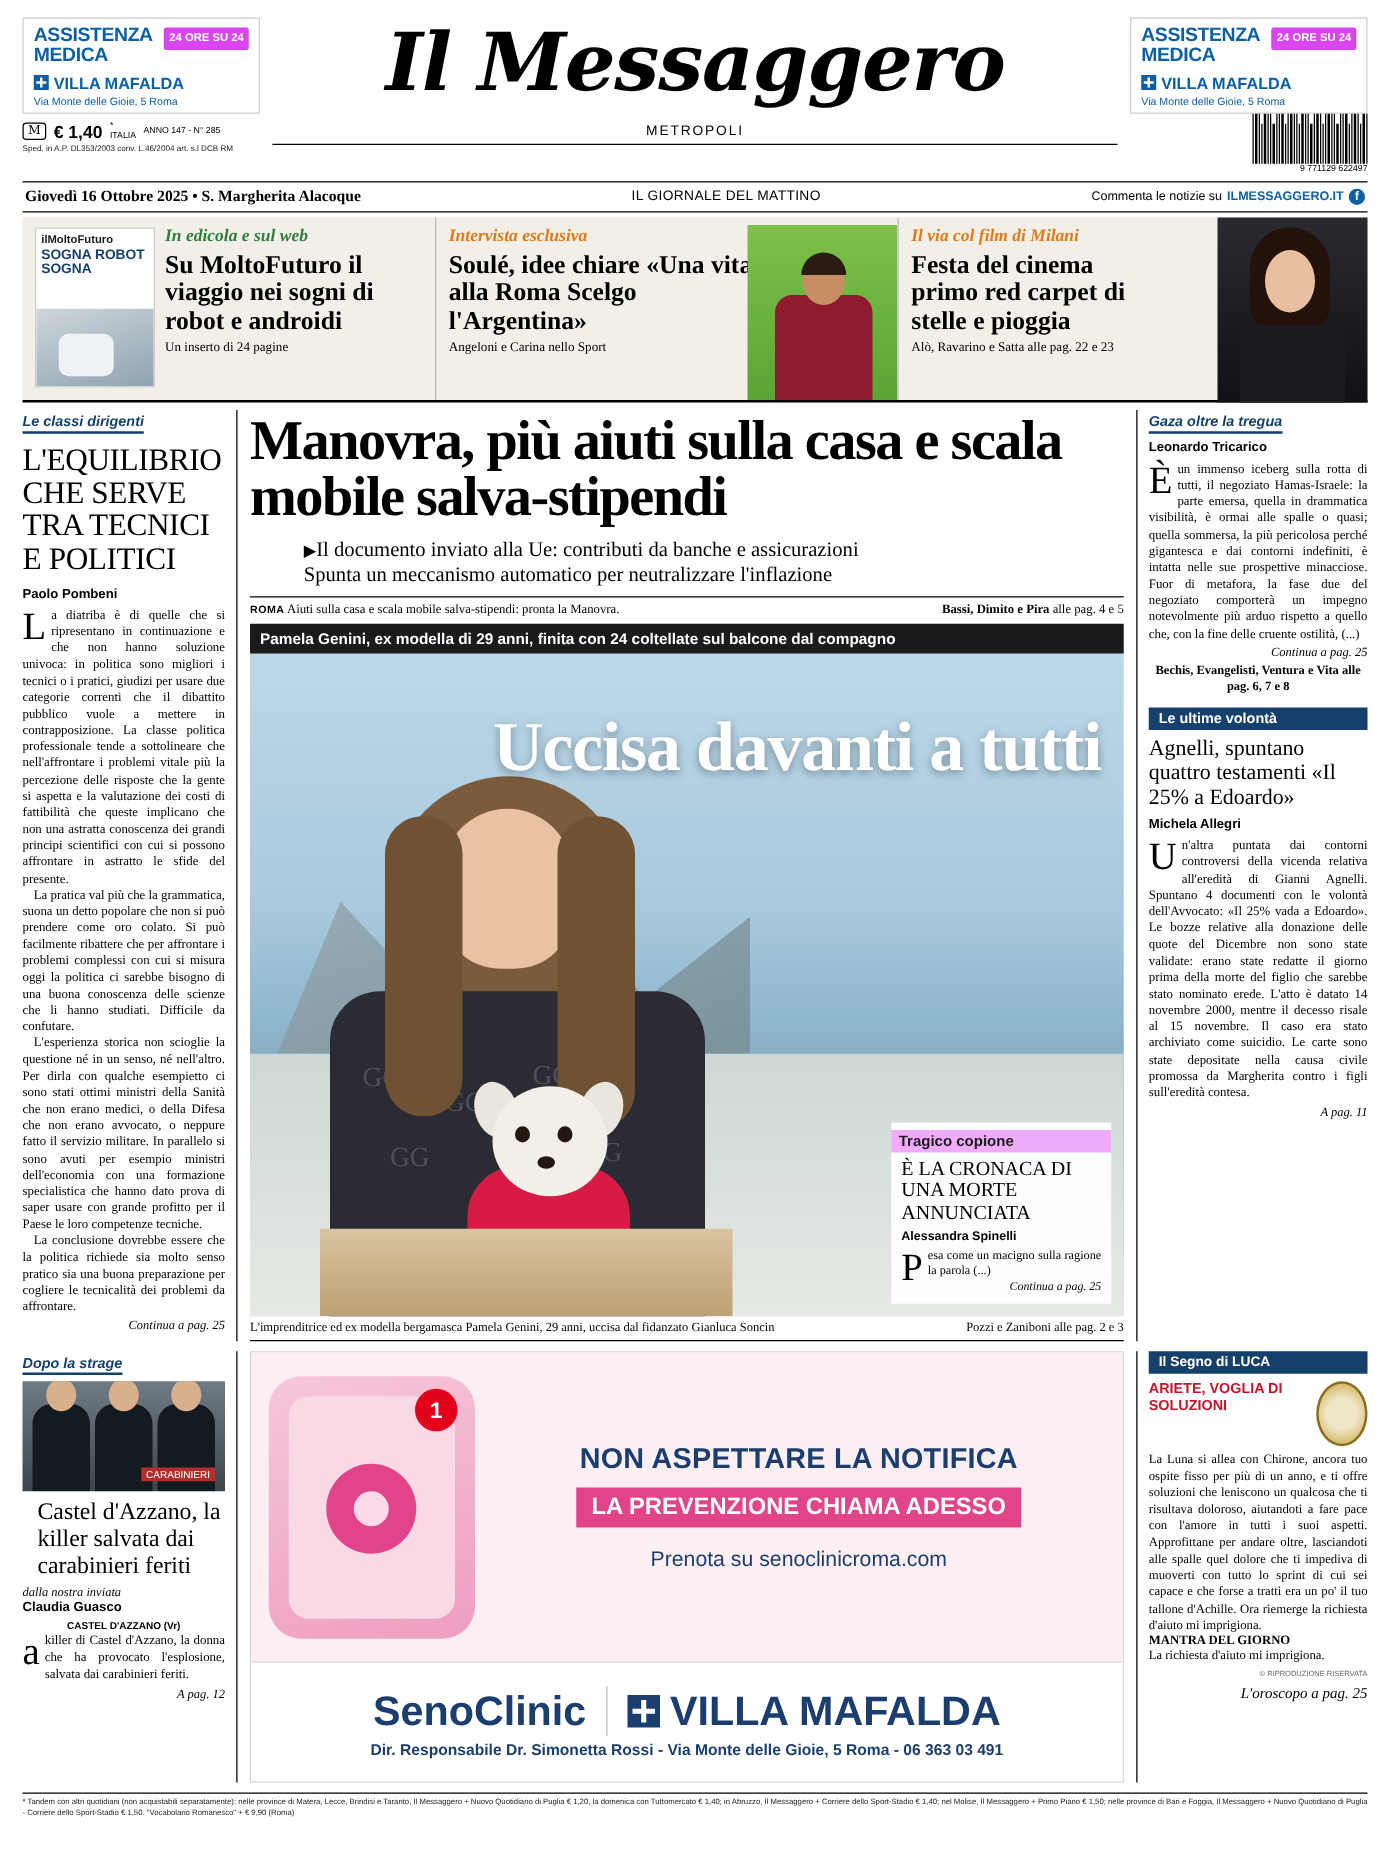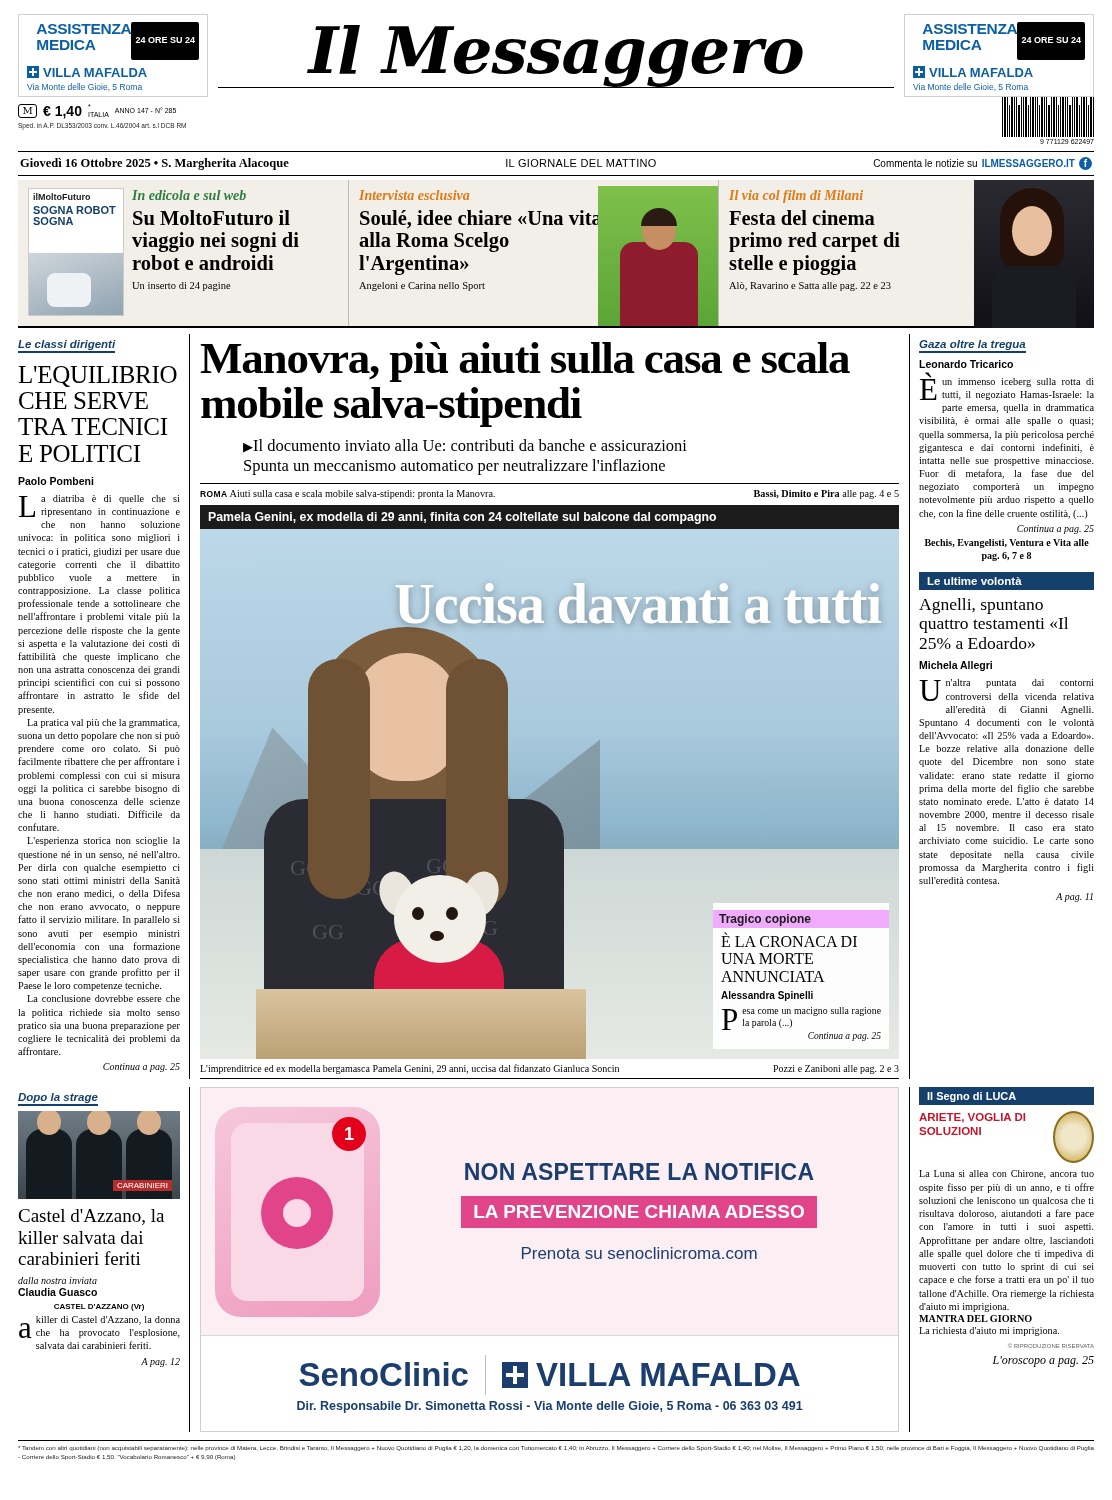--- a/index.html
+++ b/index.html
@@ -13,28 +13,28 @@
     overflow: hidden;
   }
   .page { width: 1112px; height: 1500px; position: relative; padding: 0 18px; }
 
   
   .masthead { display: flex; align-items: flex-start; padding-top: 14px; }
   .ad-box {
     width: 190px; border: 1px solid #d0d0d0; background: #fff;
     padding: 6px 8px 4px 8px;
   }
-  .ad-box .l1 { display: flex; align-items: flex-start; justify-content: flex-end; }
+  .ad-box .l1 { display: flex; align-items: flex-start; justify-content: space-between; }
   .ad-box .assist {
     font-family: "Liberation Sans", sans-serif; font-weight: bold; font-size: 15.5px;
     line-height: 1.06; color: #0b5fa5; letter-spacing: -0.3px;
   }
   .ad-box .h24 {
     font-family: "Liberation Sans", sans-serif; font-weight: bold; font-size: 9px;
-    color: #fff; background: #000000; text-align: center; padding: 14px 4px; line-height: 1.1;
+    color: #fff; background: #d946ef; text-align: center; padding: 4px 4px; line-height: 1.1;
     border-radius: 2px; margin-top: 1px;
   }
   .ad-box .villa {
     font-family: "Liberation Sans", sans-serif; font-weight: bold; font-size: 13px;
     color: #0b5fa5; margin-top: 5px; display: flex; align-items: center; gap: 4px;
   }
   .ad-box .cross {
     display: inline-block; width: 12px; height: 12px; background: #0b5fa5; position: relative;
   }
   .ad-box .cross:before, .ad-box .cross:after {
@@ -244,21 +244,21 @@
   
   .bottom { display: flex; margin-top: 8px; }
   .bl { width: 172px; padding-right: 9px; border-right: 1px solid #000;}
   .bc { flex: 1; padding: 0 10px; }
   .br { width: 185px; padding-left: 9px; border-left: 1px solid #000;}
   .carab-photo { width: 100%; height: 88px; background: linear-gradient(180deg,#6f7b84,#3c454c); position: relative; overflow: hidden; margin-bottom: 6px;}
   .carab-photo .m { position:absolute; bottom:0; width: 46px; height: 70px; background:#141b20; border-radius: 16px 16px 0 0;}
   .carab-photo .m:after { content:""; position:absolute; left: 11px; top:-20px; width: 24px; height: 26px; background:#d8b08c; border-radius:50%;}
   .carab-photo .m1 { left: 8px; } .carab-photo .m2 { left: 58px; } .carab-photo .m3 { left: 108px; }
   .carab-photo .badge { position:absolute; right: 8px; bottom: 8px; background:#b32d2d; color:#fff; font-family:"Liberation Sans",sans-serif; font-size: 8px; padding: 1px 4px;}
-  .bl-head { font-size: 19px; line-height: 1.12; margin: 2px 0 6px 0; font-family: Liberation Serif, serif;}
+  .bl-head { font-size: 19px; line-height: 1.12; margin: 2px 0 6px 12px; font-family: Liberation Serif, serif;}
   .bl-it { font-style: italic; font-size: 10px; }
   .bl-by { font-family:"Liberation Sans",sans-serif; font-weight: bold; font-size: 10.5px; margin-bottom: 4px;}
 
   
   .advert { border: 1px solid #cfcfcf; height: 345px; display: flex; flex-direction: column; }
   .advert .top { flex: 1; background: #fbeff4; display: flex; align-items: center; padding: 10px 14px; gap: 14px;}
   .advert .phone {
     width: 165px; height: 210px; background: linear-gradient(160deg,#f6c7da,#ef9dc0);
     border-radius: 26px; position: relative; flex: 0 0 165px;
   }
@@ -327,20 +327,21 @@
           <div>*</div>
           <div>ITALIA</div>
         </div>
         <div class="tiny">ANNO 147 - N° 285</div>
       </div>
       <div class="spedi">Sped. in A.P. DL353/2003 conv. L.46/2004 art. s.l DCB RM</div>
     </div>
 
     <div class="masthead-center">
       <div class="logo">Il Messaggero</div>
+      <div class="metropoli">METROPOLI</div>
       <div class="masthead-rule"></div>
     </div>
 
     <div style="width:190px">
       <div class="ad-box">
         <div class="l1">
           <div class="assist">
             <div>ASSISTENZA</div>
             <div>MEDICA</div>
           </div>

